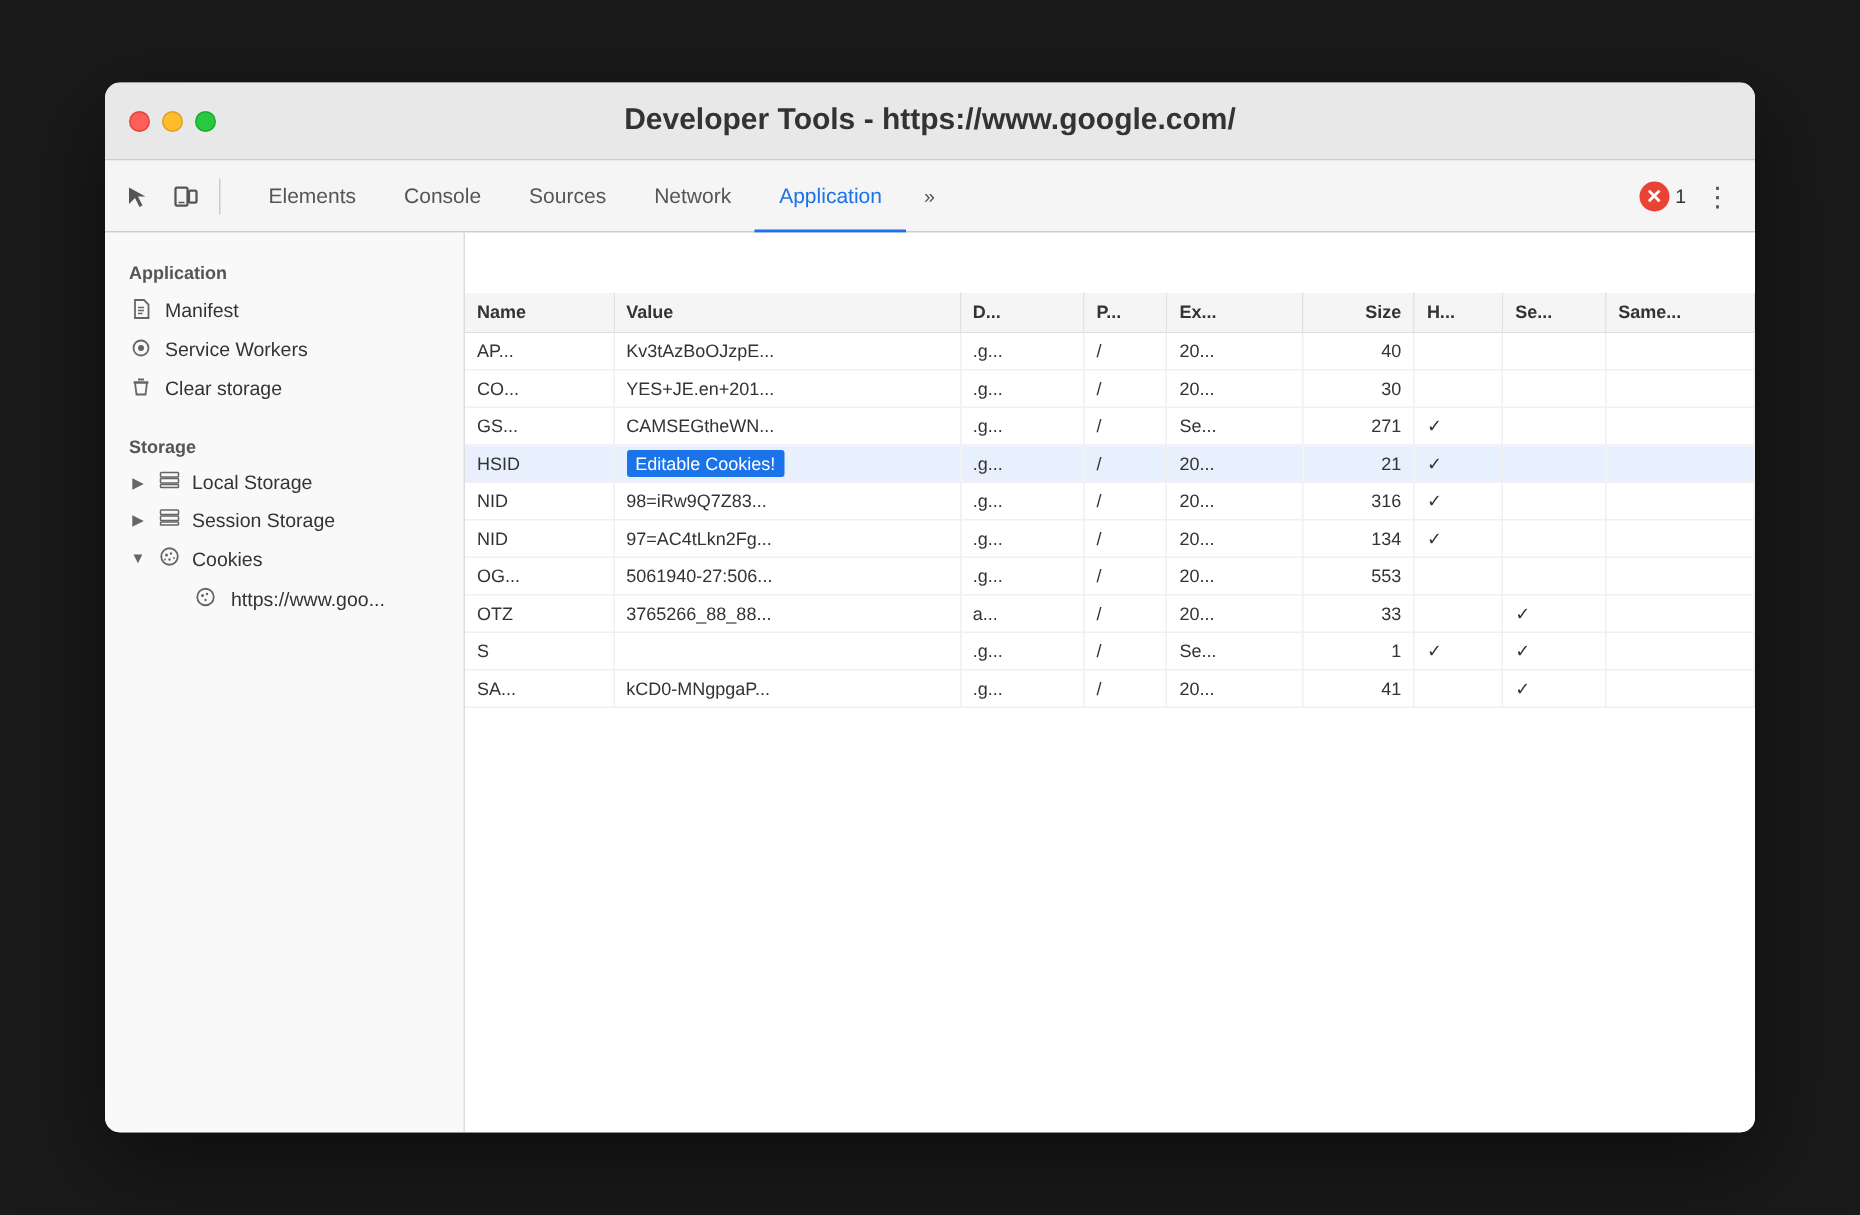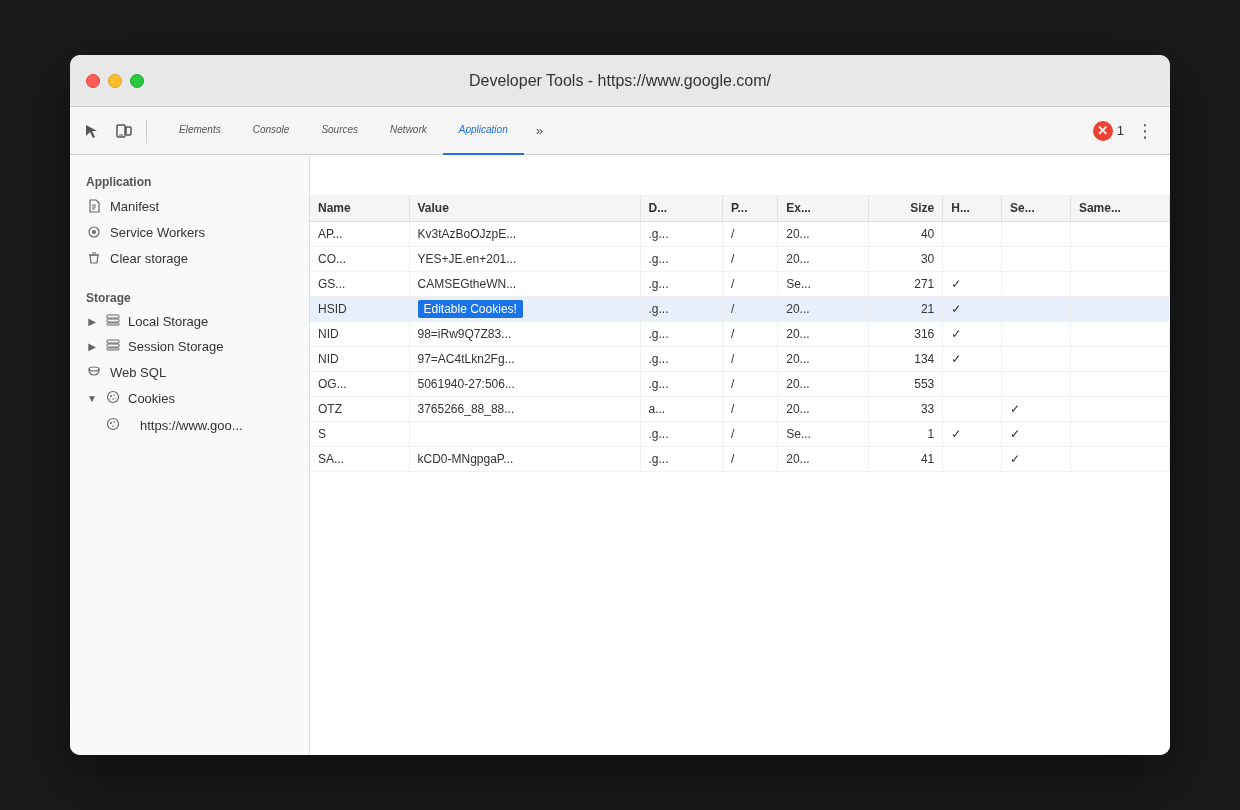--- a/index.html
+++ b/index.html
@@ -42,23 +42,23 @@
       height: 14px;
       border-radius: 50%;
     }
     .tl-close { background: #ff5f57; border: 1px solid #e0443e; }
     .tl-min { background: #ffbd2e; border: 1px solid #dea123; }
     .tl-max { background: #28c940; border: 1px solid #1aab29; }
     .title-text {
       position: absolute;
       left: 50%;
       transform: translateX(-50%);
-      font-size: 16px;
-      color: #333;
-      font-weight: 400;
+      font-size: 20px;
+      color: #333;
+      font-weight: 700;
     }
     .toolbar {
       background: #f5f5f5;
       border-bottom: 1px solid #ccc;
       height: 48px;
       display: flex;
       align-items: center;
       padding: 0 8px;
       gap: 4px;
     }
@@ -83,26 +83,25 @@
       display: flex;
       align-items: center;
       gap: 0;
       margin-left: 8px;
     }
     .nav-tab {
       padding: 0 16px;
       height: 48px;
       display: flex;
       align-items: center;
-      font-size: 10px;
+      font-size: 14px;
       color: #555;
       cursor: pointer;
       border-bottom: 2px solid transparent;
       white-space: nowrap;
-      font-style: italic;
     }
     .nav-tab.active {
       color: #1a73e8;
       border-bottom: 2px solid #1a73e8;
     }
     .nav-tab-more {
       padding: 0 8px;
       height: 48px;
       display: flex;
       align-items: center;
@@ -198,25 +197,25 @@
       align-items: center;
       justify-content: center;
       color: #666;
       font-size: 10px;
     }
     .expand-arrow.expanded::before { content: '▼'; }
     .expand-arrow.collapsed::before { content: '▶'; }
     .cookies-child {
       display: flex;
       align-items: center;
-      padding: 5px 16px 5px 36px;
+      padding: 5px 16px 5px 60px;
       font-size: 13px;
       color: #333;
       cursor: pointer;
-      gap: 20px;
+      gap: 10px;
     }
     .content-panel {
       flex: 1;
       display: flex;
       flex-direction: column;
       overflow: hidden;
       background: #fff;
     }
     .filter-bar {
       display: flex;
@@ -399,29 +398,20 @@
       <div class="sidebar-expandable">
         <span class="expand-arrow collapsed"></span>
         <span class="icon">
           <svg width="14" height="12" viewBox="0 0 14 12" fill="none">
             <rect x="1" y="1" width="12" height="3" rx="0.5" stroke="#666" stroke-width="1"></rect>
             <rect x="1" y="5" width="12" height="3" rx="0.5" stroke="#666" stroke-width="1"></rect>
             <rect x="1" y="9" width="12" height="2" rx="0.5" stroke="#666" stroke-width="1"></rect>
           </svg>
         </span>
         <span>Session Storage</span>
-      </div>
-      <div class="sidebar-item">
-        <span class="icon">
-          <svg width="14" height="12" viewBox="0 0 14 12" fill="none">
-            <ellipse cx="7" cy="3" rx="5" ry="2" stroke="#666" stroke-width="1.2" fill="none"></ellipse>
-            <path d="M2 3 Q2 9 7 9 Q12 9 12 3" stroke="#666" stroke-width="1.2" fill="none"></path>
-          </svg>
-        </span>
-        <span>Web SQL</span>
       </div>
       <div class="sidebar-expandable">
         <span class="expand-arrow expanded"></span>
         <span class="icon">
           <svg width="14" height="14" viewBox="0 0 14 14" fill="none">
             <circle cx="7" cy="7" r="5.5" stroke="#666" stroke-width="1.2" fill="none"></circle>
             <circle cx="5" cy="6" r="1" fill="#666"></circle>
             <circle cx="8" cy="5" r="0.8" fill="#666"></circle>
             <circle cx="7" cy="9" r="0.8" fill="#666"></circle>
             <circle cx="4" cy="9" r="0.6" fill="#666"></circle>

